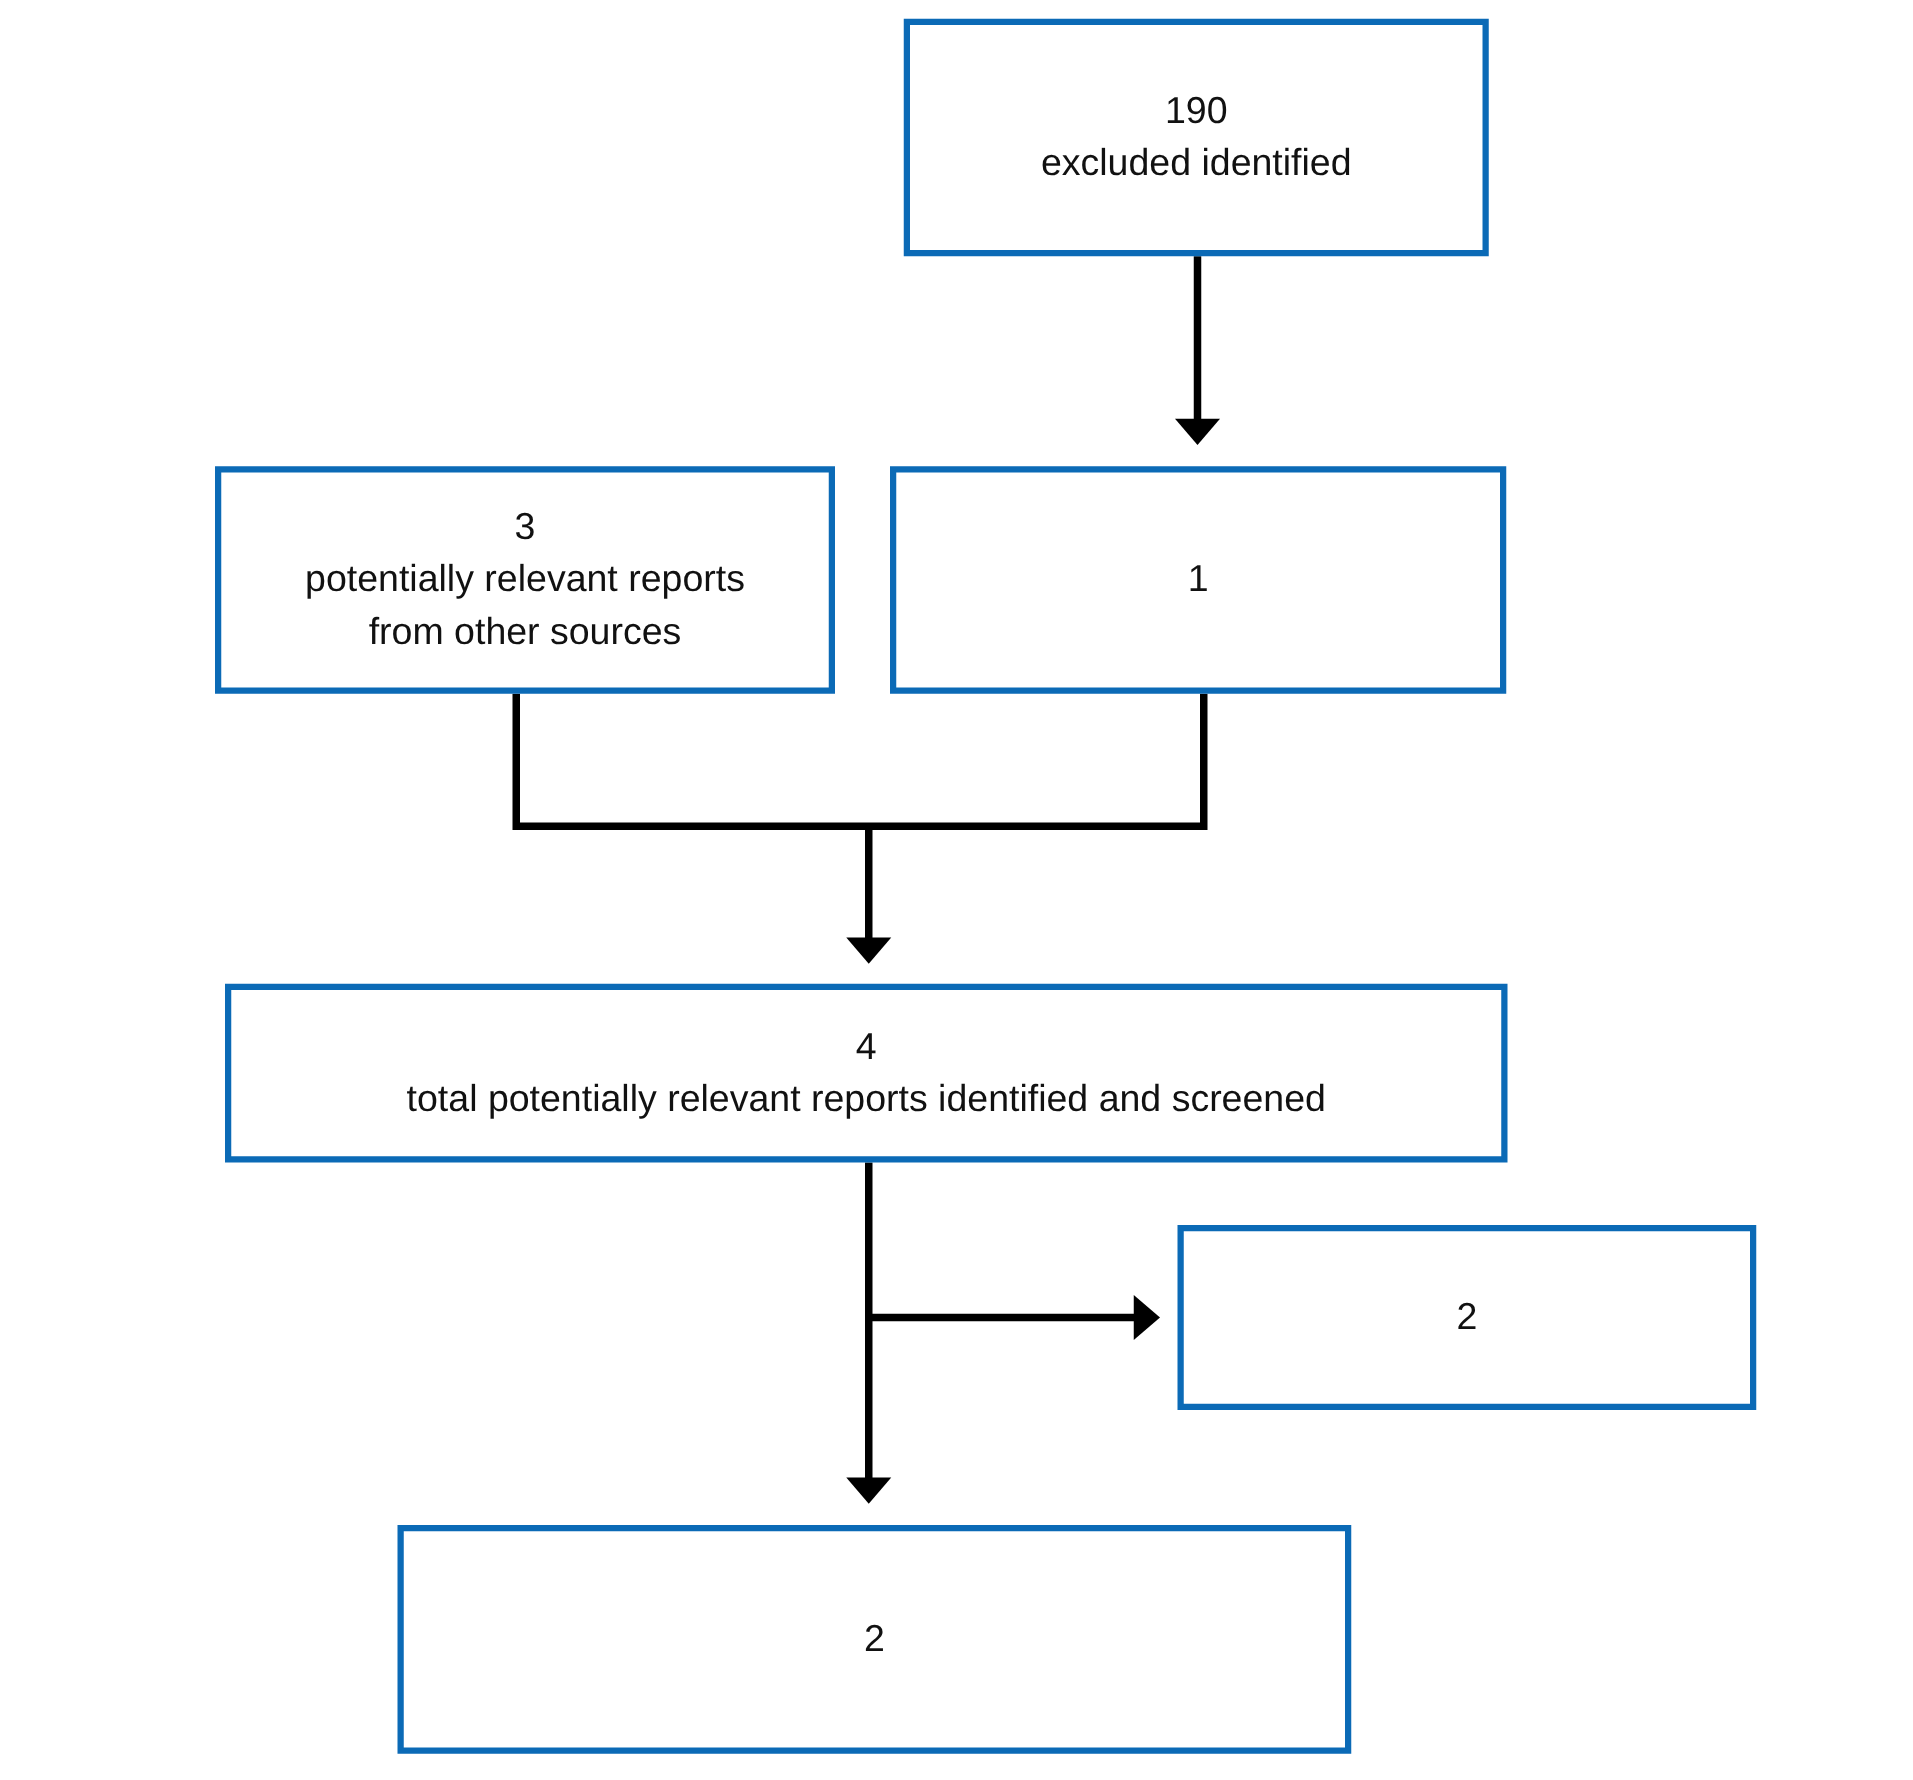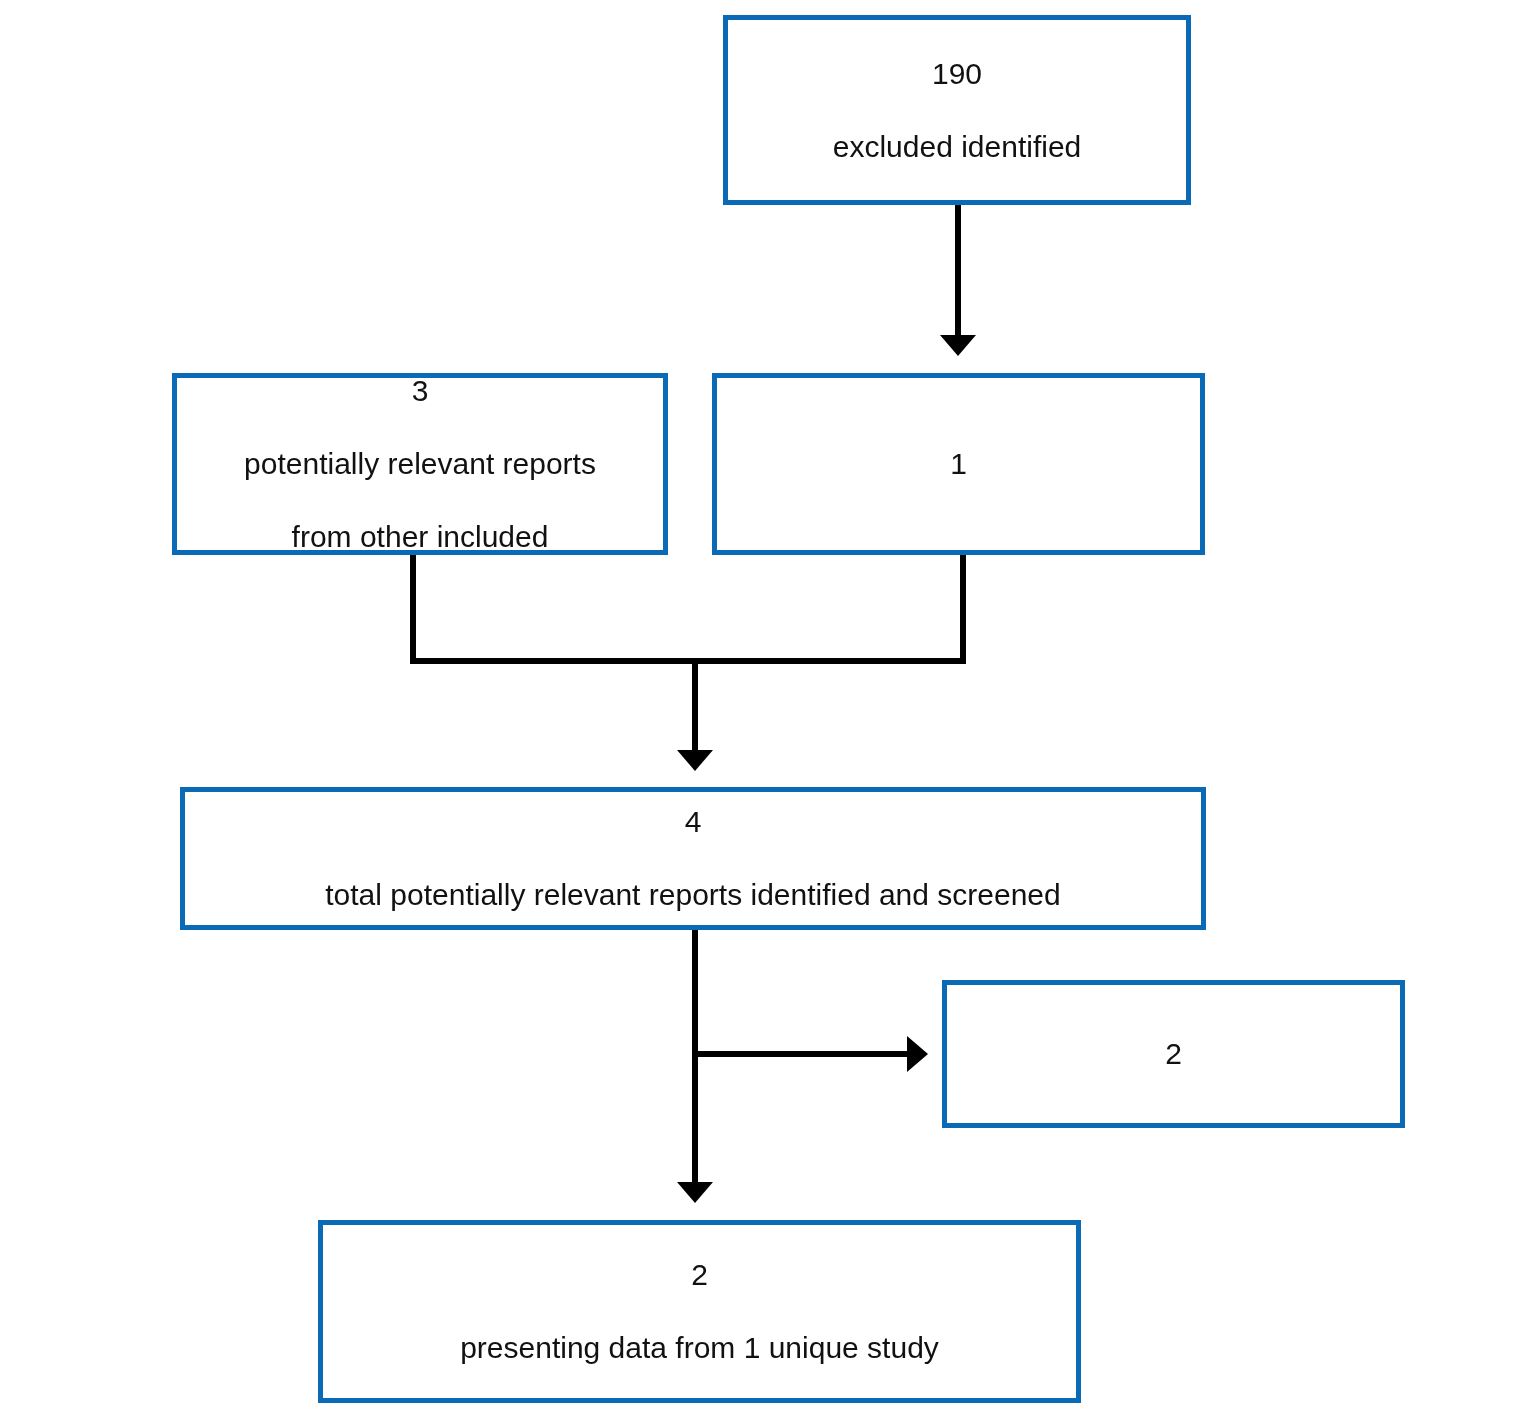--- a/index.html
+++ b/index.html
@@ -21,21 +21,21 @@
   .connectors .head{fill:var(--line);stroke:none;}
   .node{
     position:absolute;
     box-sizing:border-box;
     border:5px solid var(--box-border);
     background:var(--bg);
     display:flex;flex-direction:column;
     align-items:center;justify-content:center;
     text-align:center;
     color:var(--text);
-    font-size:30px;line-height:42px;gap:31px;
+    font-size:30px;line-height:42px;
   }
   .node span{display:block;white-space:nowrap;}
 </style>
 </head>
 <body>
 
 <div class="canvas">
 
   <svg class="connectors" width="1530" height="1424" viewBox="0 0 1530 1424">
 
@@ -61,34 +61,33 @@
   </svg>
 
   <div class="node" style="left:723px;top:15px;width:468px;height:190px;">
     <span>190</span>
     <span>excluded identified</span>
   </div>
 
   <div class="node" style="left:172px;top:373px;width:496px;height:182px;">
     <span>3</span>
     <span>potentially relevant reports</span>
-    <span>from other included</span>
+    <span>from other sources</span>
   </div>
 
   <div class="node" style="left:712px;top:373px;width:493px;height:182px;">
     <span>1</span>
   </div>
 
   <div class="node" style="left:180px;top:787px;width:1026px;height:143px;">
     <span>4</span>
     <span>total potentially relevant reports identified and screened</span>
   </div>
 
   <div class="node" style="left:942px;top:980px;width:463px;height:148px;">
     <span>2</span>
   </div>
 
   <div class="node" style="left:318px;top:1220px;width:763px;height:183px;">
     <span>2</span>
-    <span>presenting data from 1 unique study</span>
   </div>
 
 </div>
 
 </body></html>

